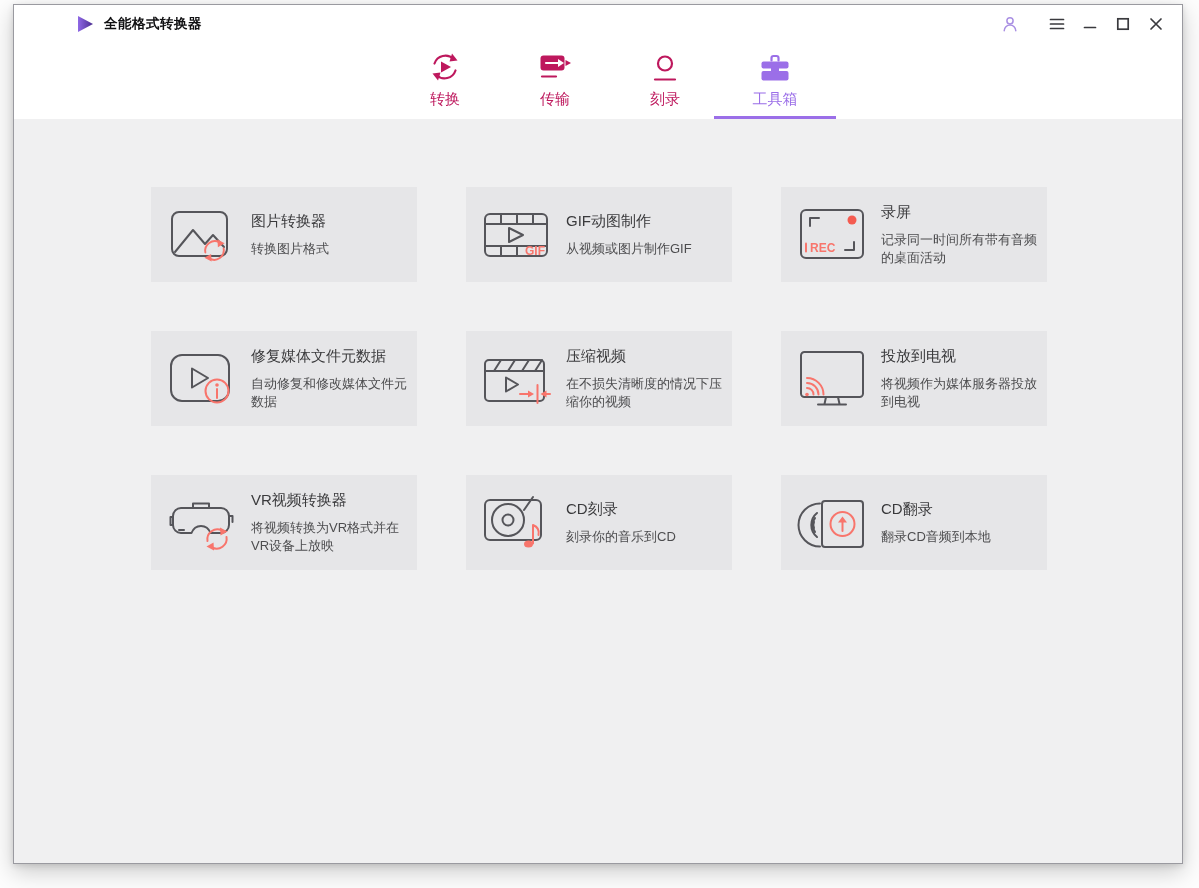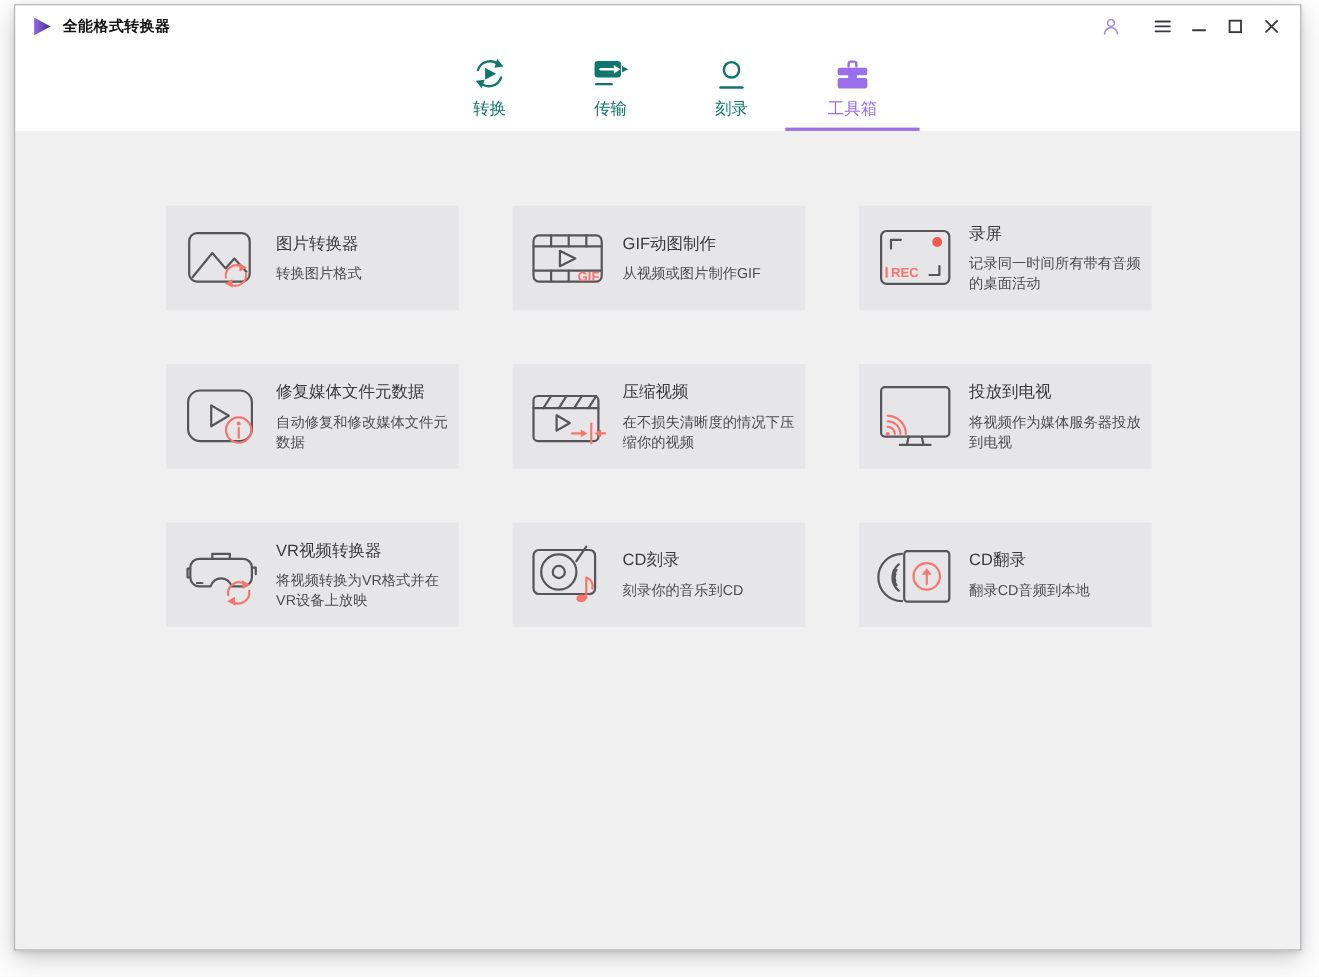--- a/index.html
+++ b/index.html
@@ -15,32 +15,32 @@
     background:#fdfdfd;
     font-family:"Liberation Sans", sans-serif;
   }
   .window{
     position:absolute;left:13px;top:4px;width:1170px;height:860px;
     background:#ffffff;border:1px solid #9a9aa0;
     box-shadow:0 8px 22px rgba(0,0,0,.20), 0 2px 6px rgba(0,0,0,.12);
     display:flex;flex-direction:column;
   }
   
-  .titlebar{height:38px;flex-shrink:0;display:flex;align-items:center;padding:0 14px;background:#fff;}
+  .titlebar{height:38px;flex-shrink:0;display:flex;align-items:center;padding:0 14px;background:#fff;margin-left:47px;}
   .logo{width:20px;height:20px;margin-right:9px;display:flex;}
   .window-title{font-size:13.5px;font-weight:bold;color:#101012;letter-spacing:.5px;}
   .titlebar-controls{margin-left:auto;display:flex;align-items:center;gap:9px;}
   .ctrl-btn{background:none;border:none;padding:2px;cursor:pointer;display:flex;align-items:center;color:#3a3a3e;}
   .ctrl-btn svg{width:20px;height:20px;}
   .ctrl-btn.accent-control{color:#a98fe3;margin-right:14px;}
   
   .navbar{height:76px;flex-shrink:0;background:#fff;display:flex;justify-content:center;}
   .tabs{display:flex;margin-left:24px;}
   .tab{width:110px;height:100%;position:relative;display:flex;flex-direction:column;align-items:center;
-       padding-top:9px;cursor:pointer;color:#0f766e;}
+       padding-top:9px;cursor:pointer;color:#be185d;}
   .tab-icon{width:34px;height:32px;}
   .tab-label{margin-top:6px;font-size:15px;}
   .tab.active{color:var(--nav-active);}
   .tab-underline{position:absolute;bottom:0;left:50%;transform:translateX(-50%);
        width:122px;height:3px;background:var(--nav-active);}
   
   .content{flex:1;background:#f0f0f1;padding:68px 0 0 137px;}
   .cards{display:grid;grid-template-columns:repeat(3,266px);grid-auto-rows:95px;column-gap:49px;row-gap:49px;}
   .card{background:#e6e6e8;display:flex;align-items:center;padding-left:12px;cursor:pointer;}
   .card-icon{width:78px;height:68px;flex-shrink:0;display:flex;align-items:center;justify-content:center;color:var(--icon-stroke);}

